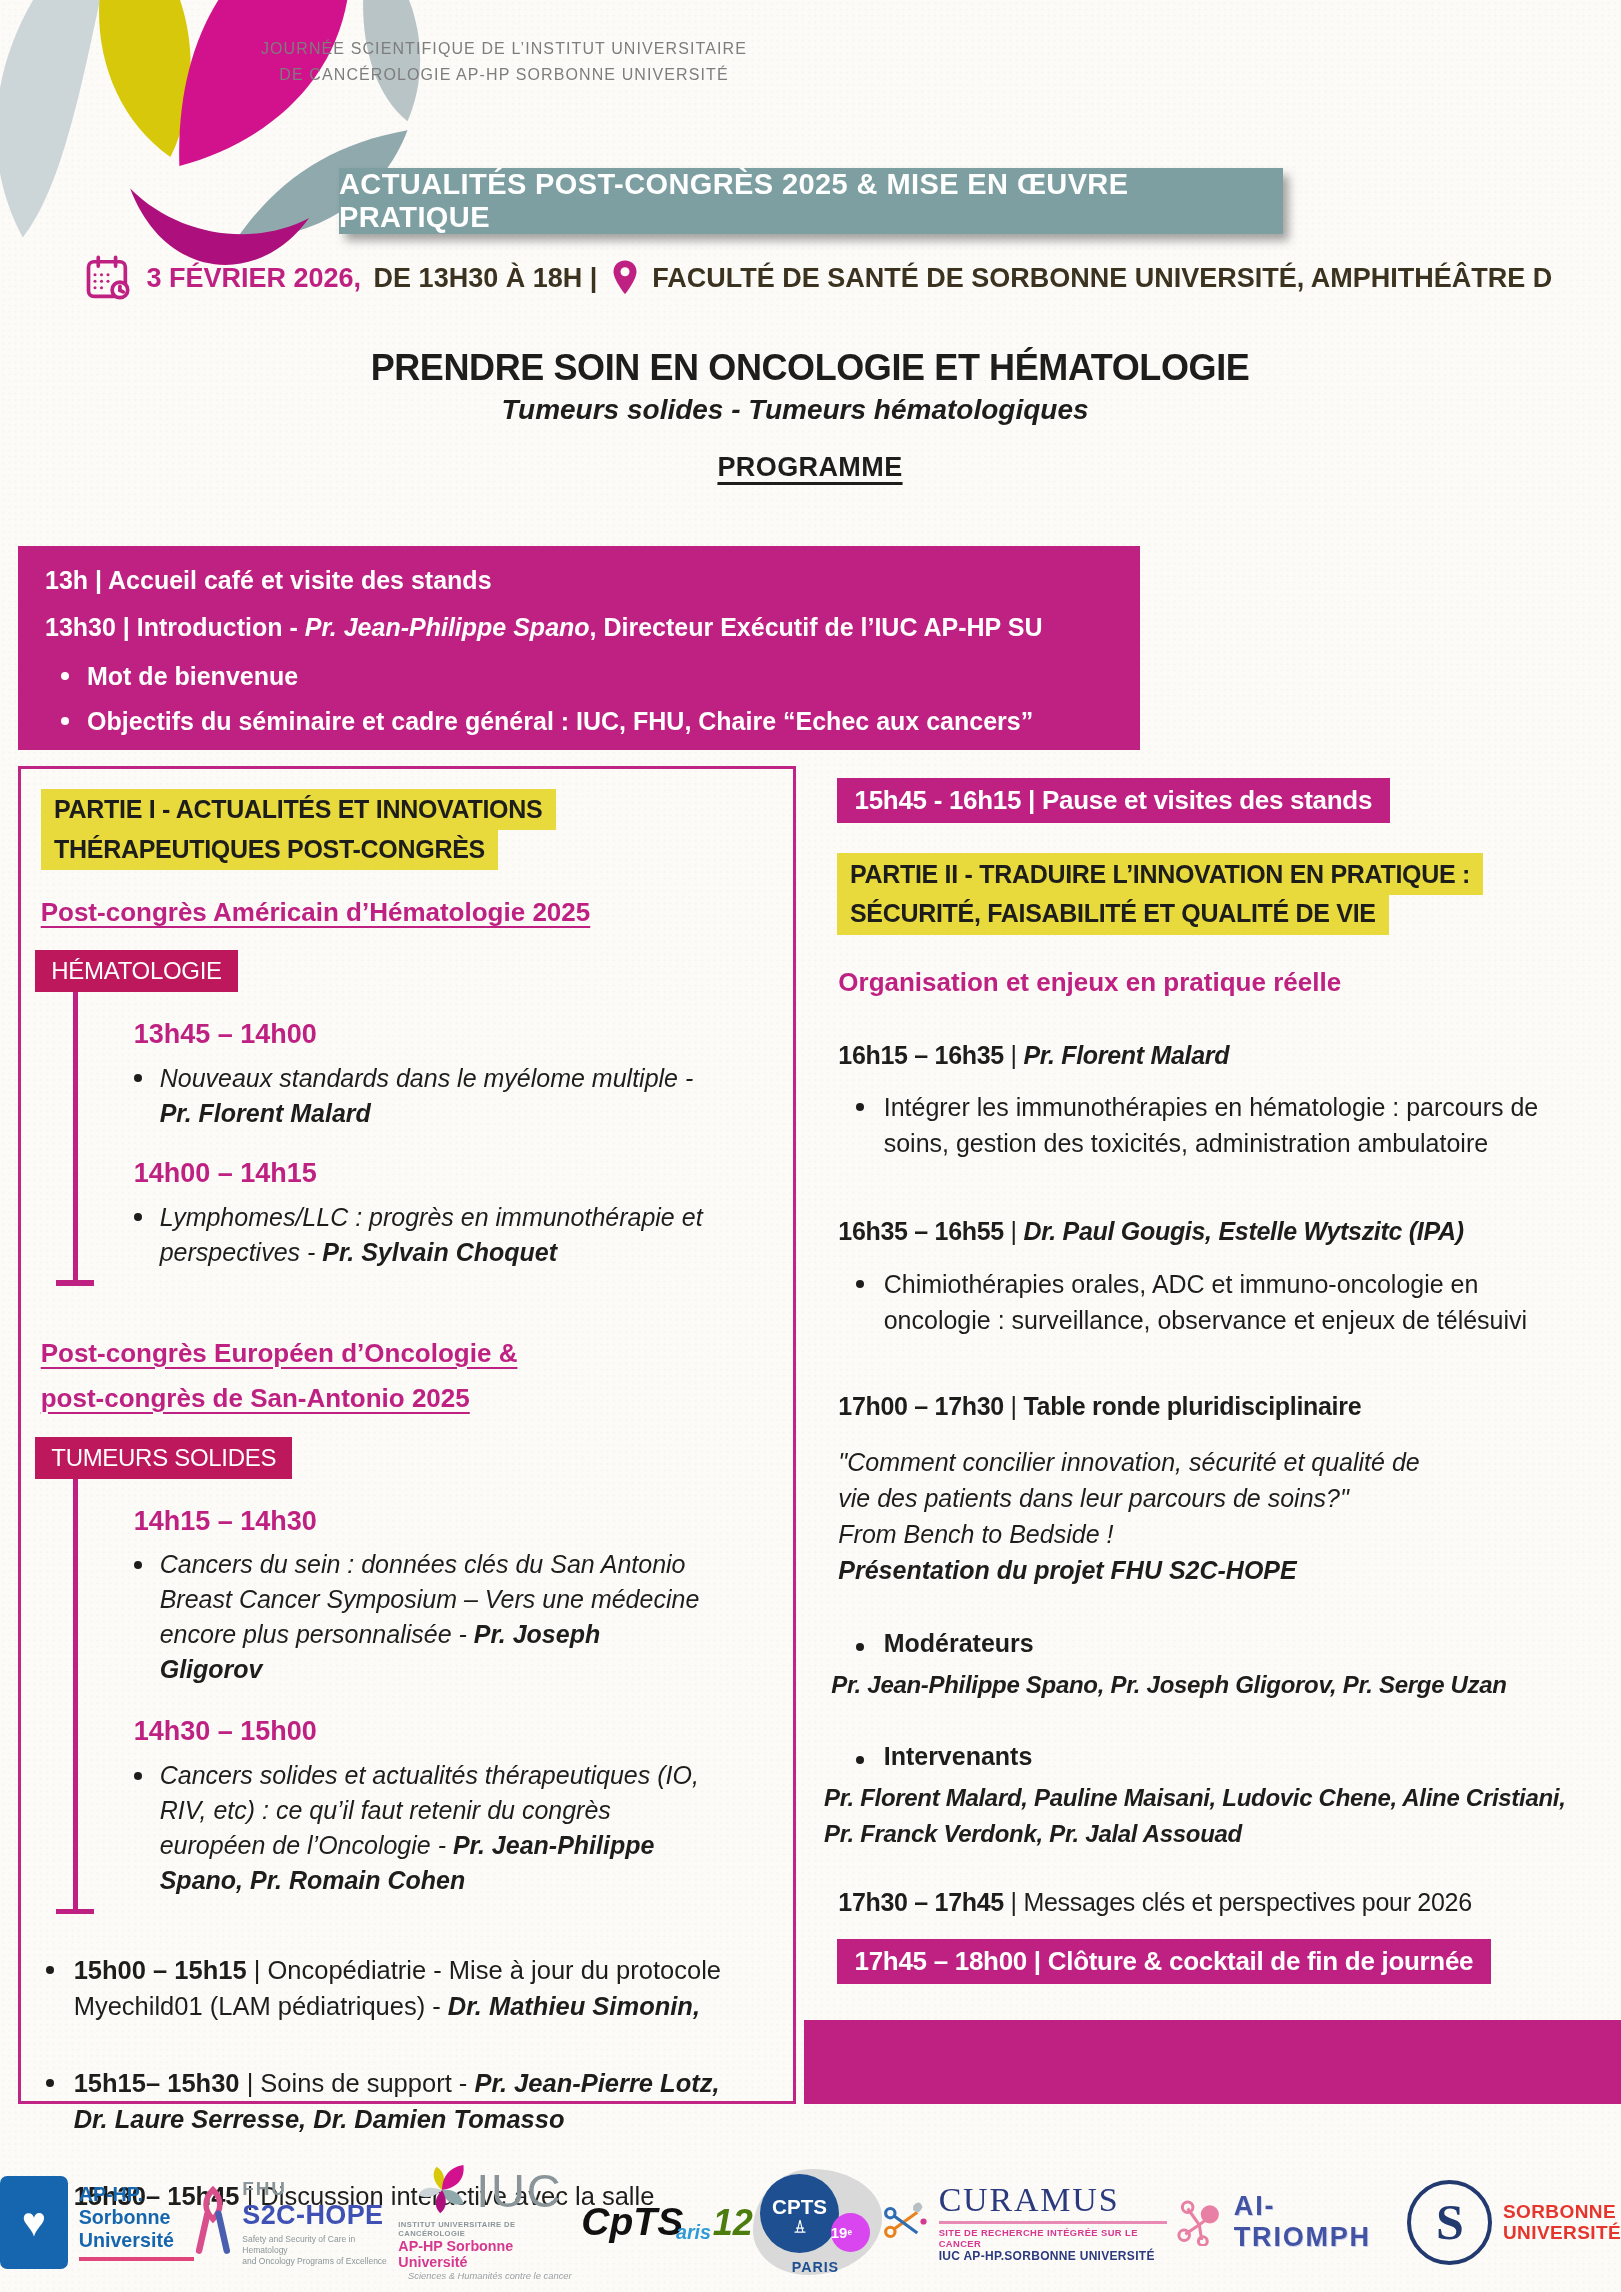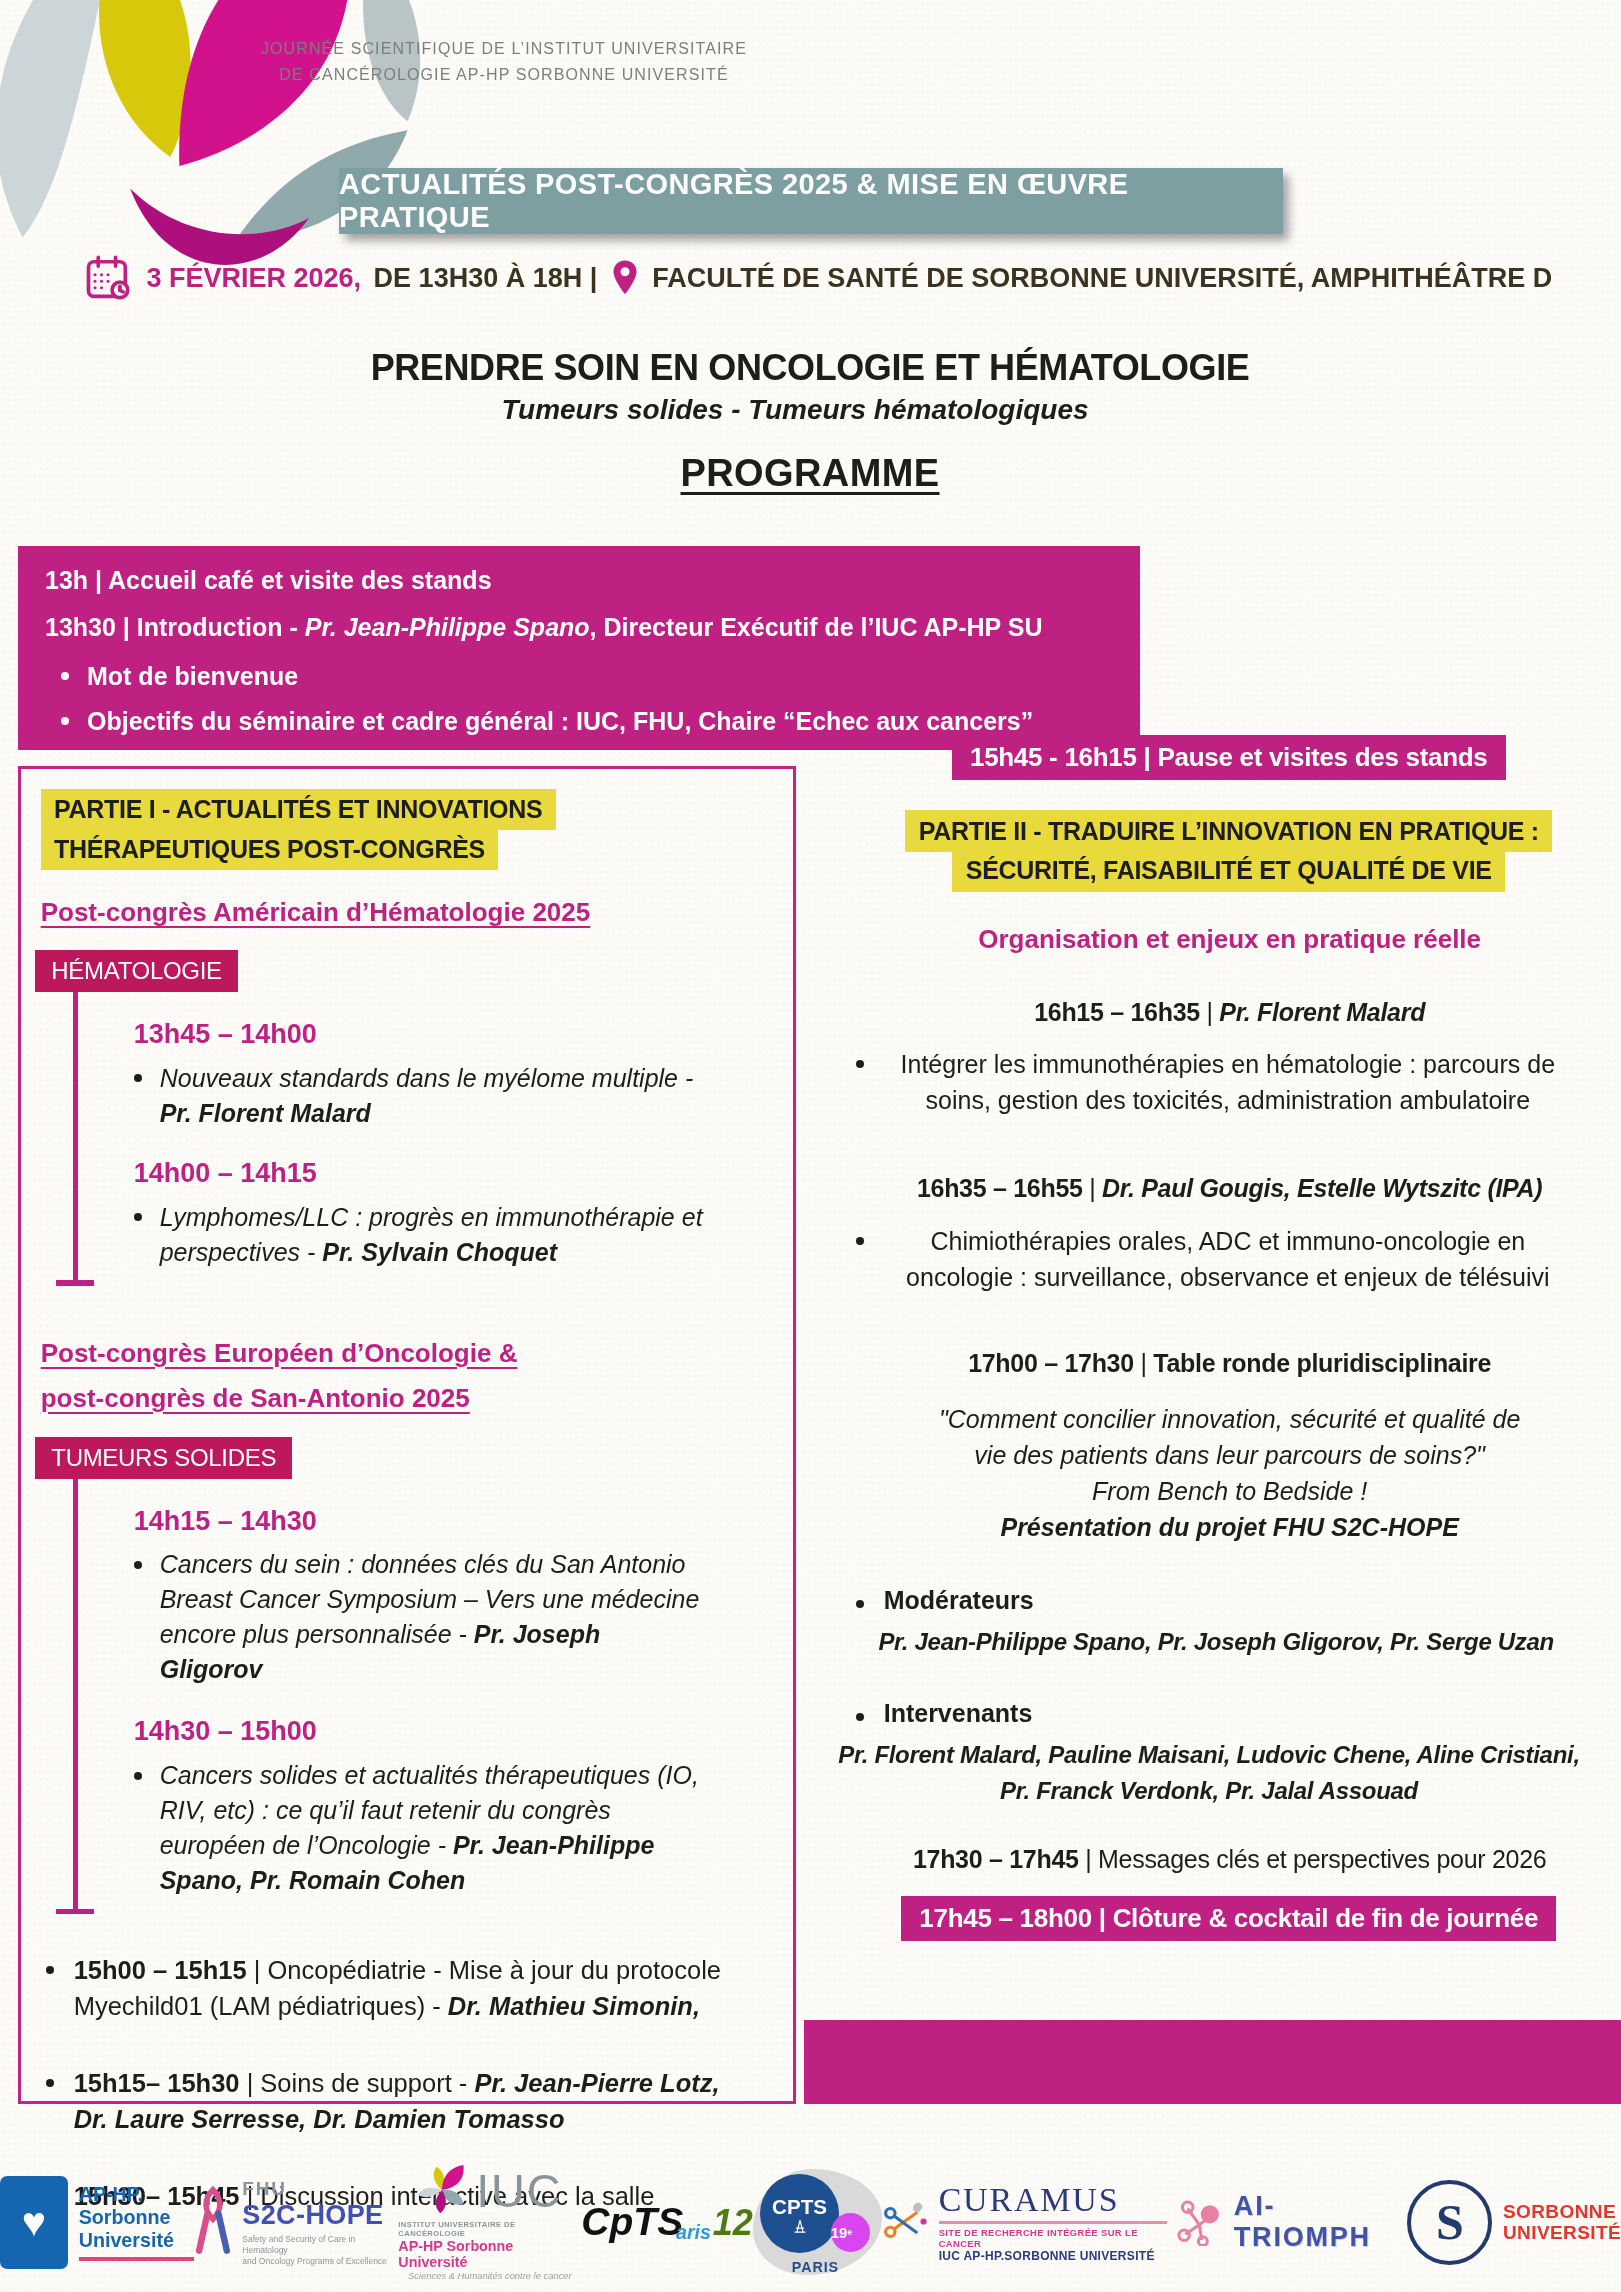--- a/index.html
+++ b/index.html
@@ -17,21 +17,21 @@
        font-size:16px;letter-spacing:1.1px;line-height:26px;font-weight:400;}
   .teal-banner{left:339px;top:168px;width:944px;height:66px;background:#7d9fa1;
        color:#fff;display:flex;align-items:center;justify-content:center;
        font-size:29px;font-weight:700;letter-spacing:0.4px;
        box-shadow:6.3px 7.2px 9px rgba(70,70,70,.5);}
   .dateline{left:82px;top:252px;display:flex;align-items:center;gap:12.5px;
        font-size:27px;font-weight:800;color:#3b331f;white-space:nowrap;}
   .dateline .mag{color:#be2181;}
   .title{left:31px;top:347px;width:1558px;text-align:center;font-size:36px;font-weight:800;letter-spacing:-0.4px;}
   .subtitle{left:16px;top:394px;width:1558px;text-align:center;font-size:28px;font-weight:700;font-style:italic;}
-  .program{left:31px;top:452px;width:1558px;text-align:center;font-size:38px;font-weight:800;
+  .program{left:31px;top:452px;width:1558px;text-align:center;font-size:27px;font-weight:800;
        letter-spacing:0.4px;}
   .program span{text-decoration:underline;text-underline-offset:6.3px;text-decoration-thickness:2.7px;}
   
   .intro{left:18px;top:546px;width:1122px;height:204px;background:#be2181;color:#fff;
        box-sizing:border-box;padding:18px 27px 0 27px;font-size:25px;font-weight:700;}
   .intro .row{margin-bottom:15px;line-height:32px;}
   .intro .brow{display:flex;gap:18px;align-items:flex-start;margin:9px 0 0 16px;line-height:36px;}
   .wdot{width:8px;height:8px;border-radius:50%;background:#fff;margin-top:14.3px;flex:none;}
   .bdot{width:8px;height:8px;border-radius:50%;background:#1d1d1b;margin-top:13.4px;flex:none;}
   i.name{font-style:italic;}
@@ -46,21 +46,21 @@
   .tl{margin-left:41px;border-left:5.4px solid #be2181;padding:14.3px 0 16px 56px;position:relative;}
   .tl::after{content:"";position:absolute;left:-21.5px;bottom:0;width:38px;height:5.4px;background:#be2181;}
   .time{font-size:27px;font-weight:800;color:#be2181;margin:12.5px 0 10.7px 0;}
   .sess{display:flex;gap:18px;font-size:25px;font-style:italic;line-height:35px;max-width:573px;}
   .sess b{font-weight:800;}
   .blist{margin:38px 0 0 14.3px;}
   .bitem{display:flex;gap:19.7px;font-size:25.5px;line-height:36px;margin-bottom:41px;max-width:708px;}
   .bitem b{font-weight:800;}
   .bitem i b, .bitem b i{font-weight:800;}
   
-  .p2col{left:824px;top:735px;width:797px;text-align:center;}
+  .p2col{left:824px;top:778px;width:797px;}
   .pink-banner{display:inline-block;background:#be2181;color:#fff;font-size:26px;font-weight:800;
        padding:7.2px 18px;margin-left:12.5px;letter-spacing:-0.3px;}
   .p2 .hl{font-size:25px;}
   .subhead{color:#be2181;font-size:26px;font-weight:800;margin:32px 0 0 14.3px;}
   .shead{font-size:25px;font-weight:800;margin:43px 0 0 14.3px;letter-spacing:-0.3px;}
   .shead .sep{font-weight:400;}
   .shead i{font-weight:800;font-style:italic;}
   .rb{display:flex;gap:19.7px;font-size:25px;line-height:36px;margin:19.7px 0 0 32px;max-width:716px;}
   .quote{font-size:25px;font-style:italic;line-height:36px;margin:23px 0 0 14.3px;}
   .quote .proj{font-weight:800;}

